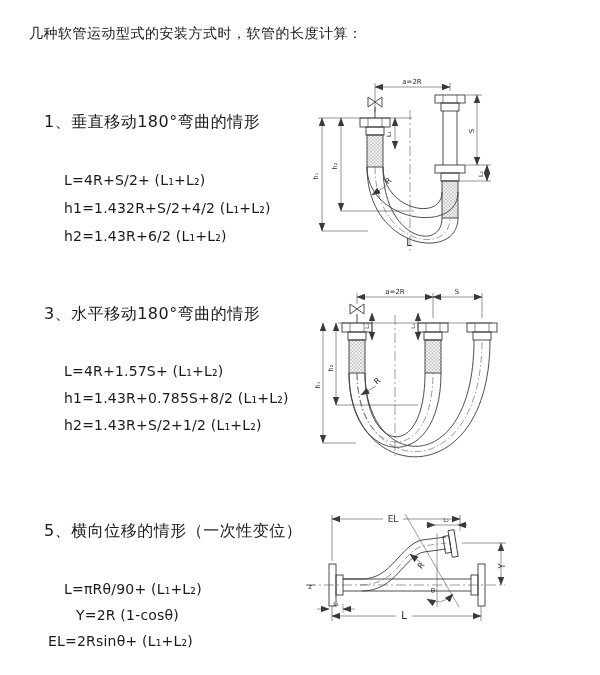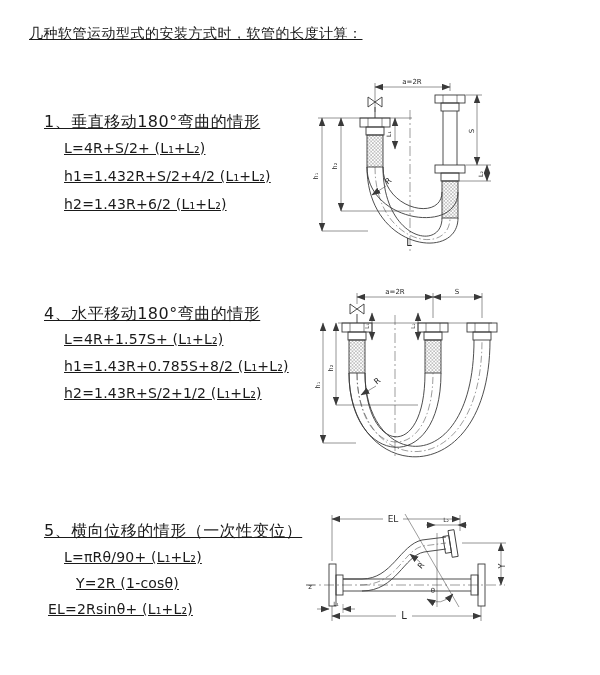--- a/index.html
+++ b/index.html
@@ -1,40 +1,40 @@
 <!DOCTYPE html>
 <html><head>
 <meta charset="utf-8">
 <style>
   html,body{margin:0;padding:0;}
   body{
     width:600px;height:675px;position:relative;background:#ffffff;
     font-family:"DejaVu Sans",sans-serif;color:#1a1a1a;overflow:hidden;
   }
-  .abs{position:absolute;text-decoration:underline;}
+  .abs{position:absolute;}
   .title{font-size:14px;letter-spacing:0.5px;white-space:nowrap;}
   .heading{font-size:16px;letter-spacing:0.5px;white-space:nowrap;}
-  .formula{font-size:14px;white-space:nowrap;letter-spacing:0.2px;}
+  .formula{font-size:14px;white-space:nowrap;letter-spacing:0.2px;margin-top:32px;}
   svg{position:absolute;overflow:visible;}
   svg text{font-family:"DejaVu Sans",sans-serif;fill:#2a2a2a;}
 </style>
 </head>
 <body>
 
 <div class="abs title" style="left:29px;top:25px">几种软管运动型式的安装方式时，软管的长度计算：</div>
 
 <div>
   <div class="abs heading" style="left:44px;top:112px">1、垂直移动180°弯曲的情形</div>
   <div class="abs formula" style="left:64px;top:140px">L=4R+S/2+ (L₁+L₂)</div>
   <div class="abs formula" style="left:64px;top:168px">h1=1.432R+S/2+4/2 (L₁+L₂)</div>
   <div class="abs formula" style="left:64px;top:196px">h2=1.43R+6/2 (L₁+L₂)</div>
 </div>
 
 <div>
-  <div class="abs heading" style="left:44px;top:304px">4、水平移动180°弯曲的情形</div>
+  <div class="abs heading" style="left:44px;top:304px">3、水平移动180°弯曲的情形</div>
   <div class="abs formula" style="left:64px;top:331px">L=4R+1.57S+ (L₁+L₂)</div>
   <div class="abs formula" style="left:64px;top:358px">h1=1.43R+0.785S+8/2 (L₁+L₂)</div>
   <div class="abs formula" style="left:64px;top:385px">h2=1.43R+S/2+1/2 (L₁+L₂)</div>
 </div>
 
 <div>
   <div class="abs heading" style="left:44px;top:521px">5、横向位移的情形（一次性变位）</div>
   <div class="abs formula" style="left:64px;top:549px">L=πRθ/90+ (L₁+L₂)</div>
   <div class="abs formula" style="left:76px;top:575px">Y=2R (1-cosθ)</div>
   <div class="abs formula" style="left:48px;top:601px">EL=2Rsinθ+ (L₁+L₂)</div>

